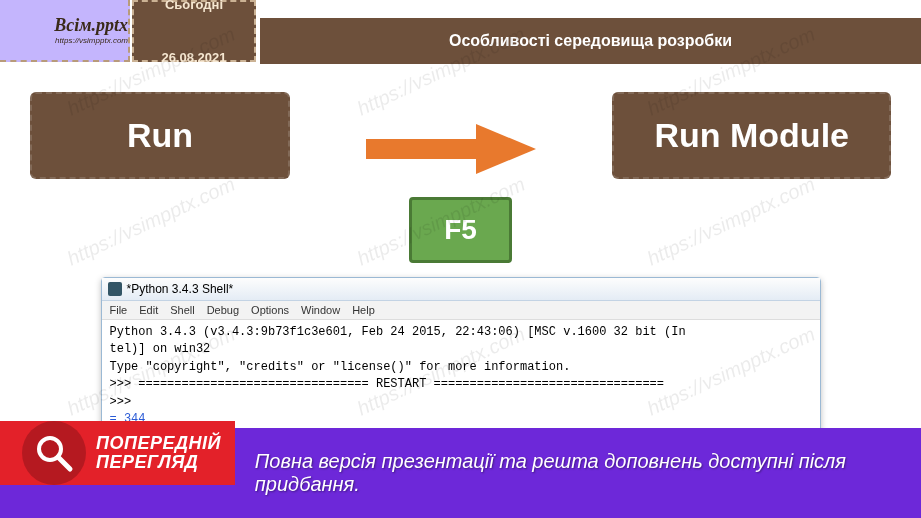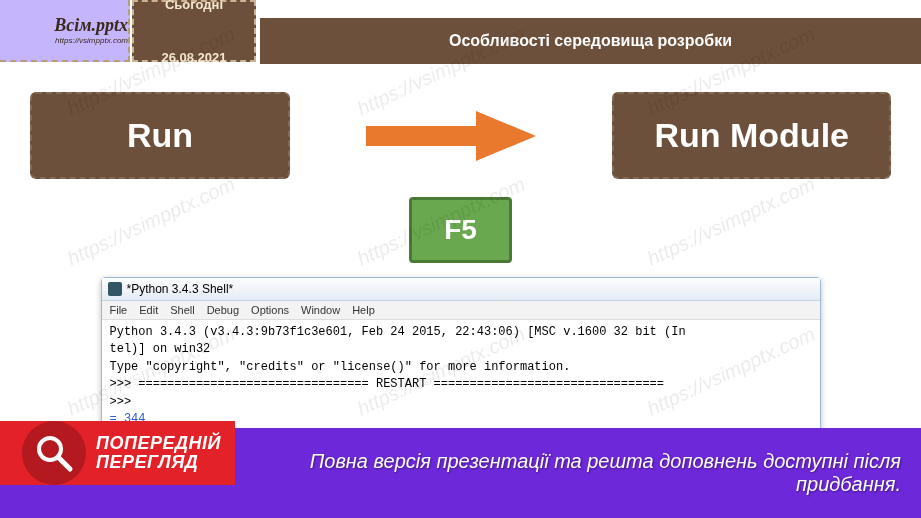--- a/index.html
+++ b/index.html
@@ -10,40 +10,40 @@
 .header { height: 62px; display: flex; align-items: stretch; }
 .logo-area { width: 130px; background: #c4b5fd; border: 2px dashed #b89b7a; border-top: none; border-left: none; display: flex; flex-direction: column; align-items: flex-end; justify-content: center; }
 .logo-title { font-family: 'Times New Roman', serif; font-style: italic; font-weight: bold; font-size: 18px; color: #3a2a1a; }
 .logo-url { font-size: 8px; font-style: italic; color: #3a2a1a; }
 .date-badge { width: 124px; margin-left: 2px; background: #6d503b; border: 2px dashed #cbb294; display: flex; flex-direction: column; align-items: center; justify-content: center; color: #f5e6d0; font-weight: bold; }
 .date-label { font-size: 13px; }
 .date-value { font-size: 13px; margin-top: 38px; }
 .title-bar { flex: 1; background: #6d503b; margin-left: 4px; margin-top: 18px; height: 46px; display: flex; align-items: center; justify-content: center; color: #fff; font-weight: bold; font-size: 16px; }
 
 .main { position: relative; padding: 30px 30px 10px 30px; }
-.row1 { display: flex; align-items: center; justify-content: space-between; }
+.row1 { display: flex; align-items: flex-end; justify-content: space-between; }
 .brown-btn { background: #6d503b; color: #fff; font-size: 34px; font-weight: bold; padding: 22px 40px; border-radius: 6px; min-width: 260px; text-align: center; border: 2px dashed rgba(255,255,255,0.15); }
 .arrow { flex: 0 0 180px; display: flex; align-items: center; justify-content: center; }
 
 .row2 { display: flex; justify-content: center; margin-top: 18px; }
 .green-btn { background: #6aa84f; border: 3px solid #4a7a35; color: #fff; font-size: 28px; font-weight: bold; padding: 14px 32px; border-radius: 4px; }
 
 .shell-window { margin: 14px auto 0 auto; width: 720px; background: linear-gradient(#f6f6f6,#e8e8e8); border: 1px solid #9bb9d4; border-radius: 4px 4px 0 0; box-shadow: 0 2px 6px rgba(0,0,0,0.25); }
 .shell-titlebar { display: flex; align-items: center; padding: 4px 6px; font-size: 12px; background: linear-gradient(#fdfdfd,#e4ecf5); border-bottom: 1px solid #c3d3e4; }
 .shell-icon { width: 14px; height: 14px; background: #356; border-radius: 2px; margin-right: 5px; display: inline-block; }
 .shell-menu { display: flex; gap: 12px; padding: 3px 8px; font-size: 11px; color: #333; background: #f3f3f3; border-bottom: 1px solid #ddd; }
 .shell-body { background: #fff; padding: 4px 8px; font-family: 'Courier New', monospace; font-size: 12px; line-height: 1.45; color: #000; }
 .shell-body .blue { color: #2b5bd6; }
 .shell-body .dred { color: #a03030; }
 
 .overlay { position: absolute; left: 0; bottom: 0; width: 100%; height: 90px; background: #6d28d9; z-index: 60; display: flex; align-items: center; }
 .overlay-left { display: flex; align-items: center; background: #e32129; padding: 0 14px 0 22px; position: relative; top: -20px; }
 .mag-circle { width: 64px; height: 64px; background: #b51920; border-radius: 50%; display: flex; align-items: center; justify-content: center; margin-right: 10px; }
 .overlay-left-text { color: #fff; font-weight: 900; font-size: 18px; line-height: 1.05; font-style: italic; letter-spacing: 0.5px; }
-.overlay-msg { flex: 1; color: #fff; font-style: italic; font-size: 20px; text-align: right; padding: 0 20px; text-shadow: 1px 1px 2px rgba(0,0,0,0.4); }
+.overlay-msg { flex: 1; color: #fff; font-style: italic; font-size: 20px; text-align: left; padding: 0 20px; text-shadow: 1px 1px 2px rgba(0,0,0,0.4); }
 </style>
 </head>
 <body>
 
 <div class="watermark" style="top:60px;left:60px">https://vsimpptx.com</div>
 <div class="watermark" style="top:60px;left:350px">https://vsimpptx.com</div>
 <div class="watermark" style="top:60px;left:640px">https://vsimpptx.com</div>
 <div class="watermark" style="top:210px;left:60px">https://vsimpptx.com</div>
 <div class="watermark" style="top:210px;left:350px">https://vsimpptx.com</div>
 <div class="watermark" style="top:210px;left:640px">https://vsimpptx.com</div>

